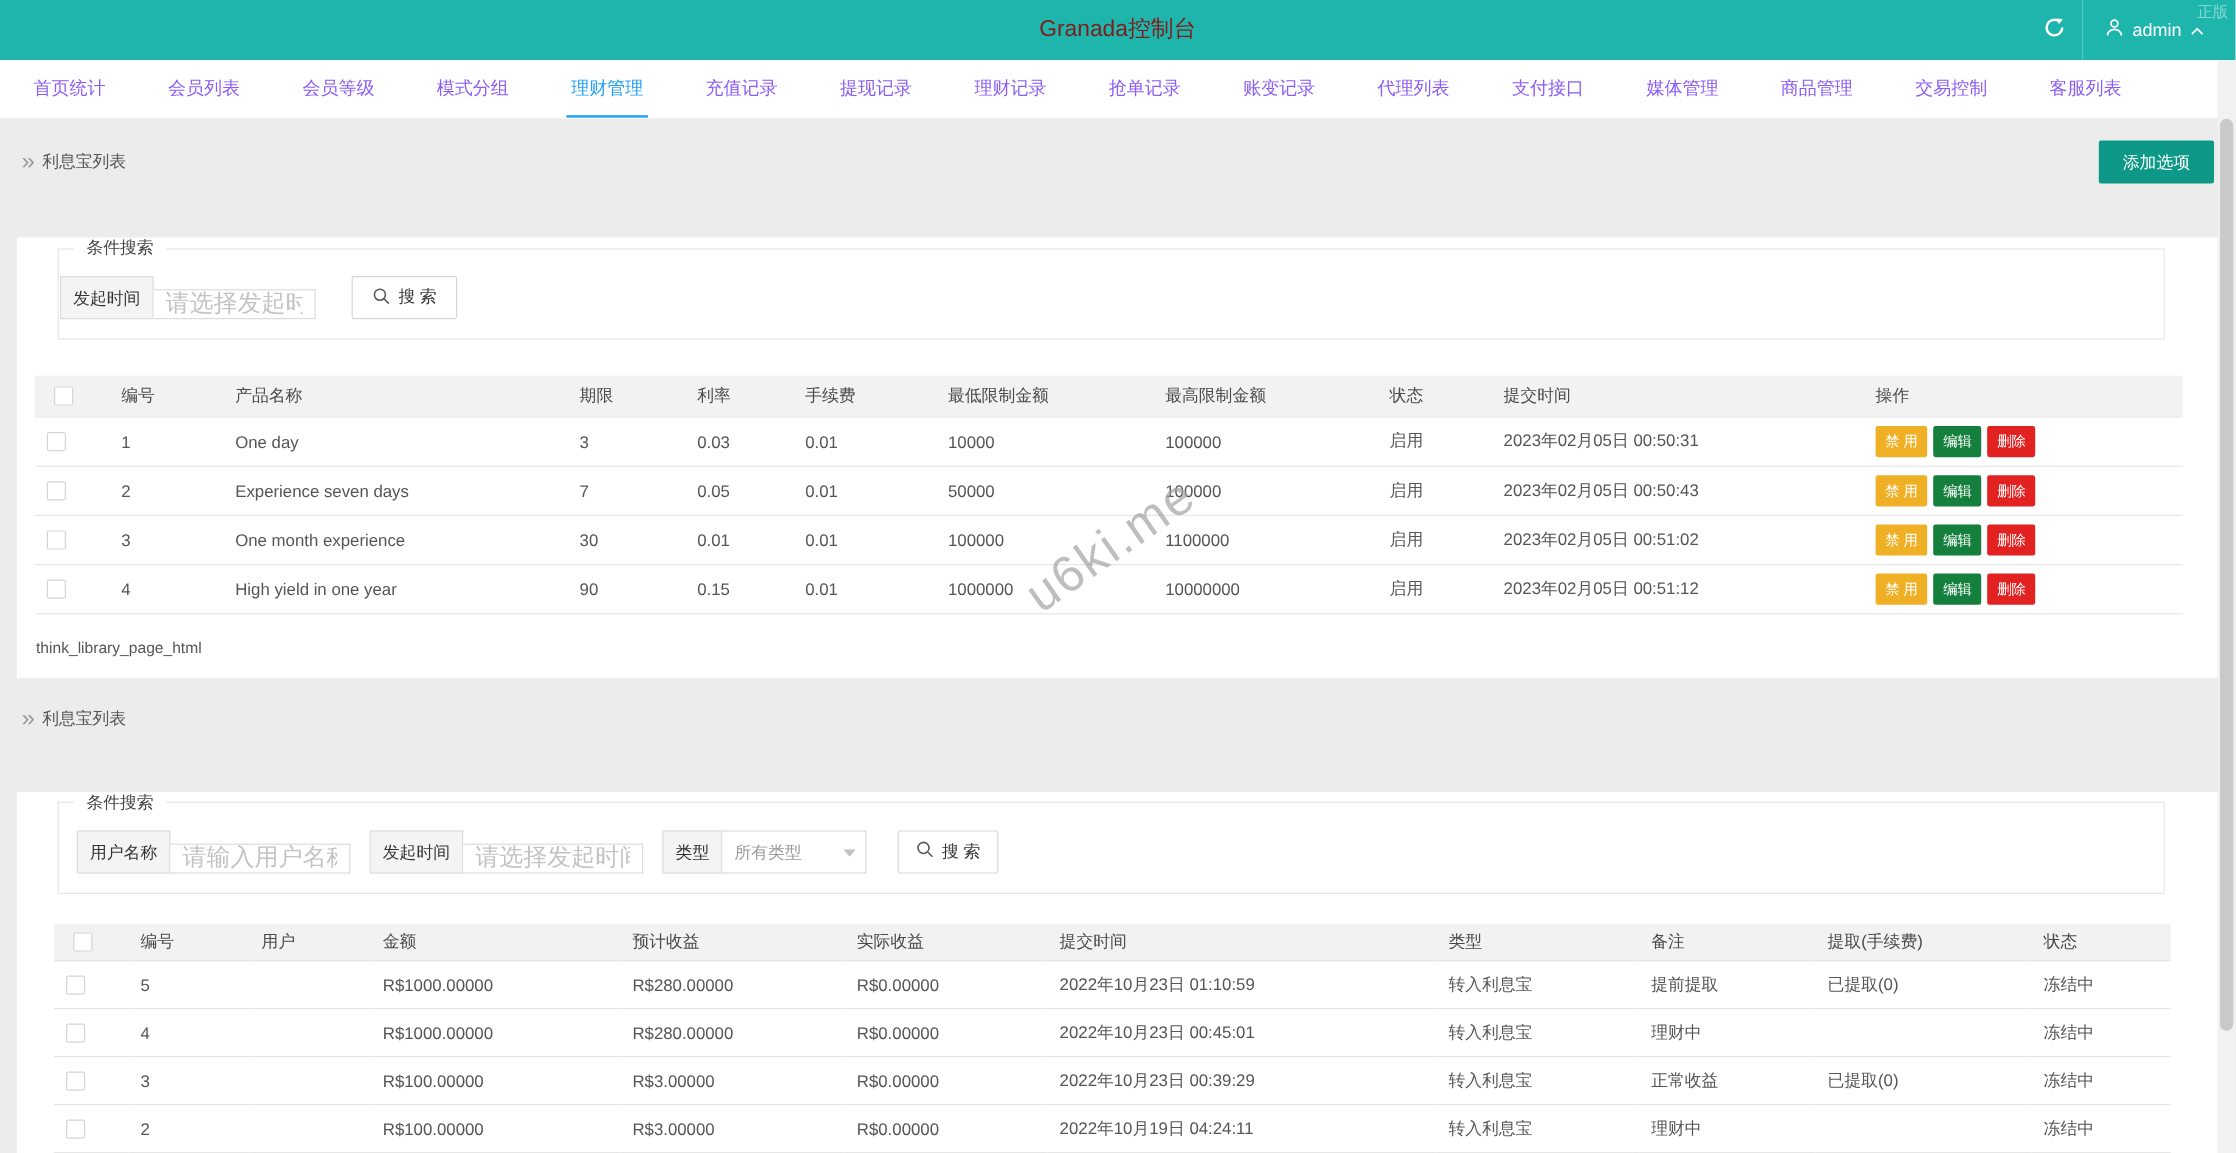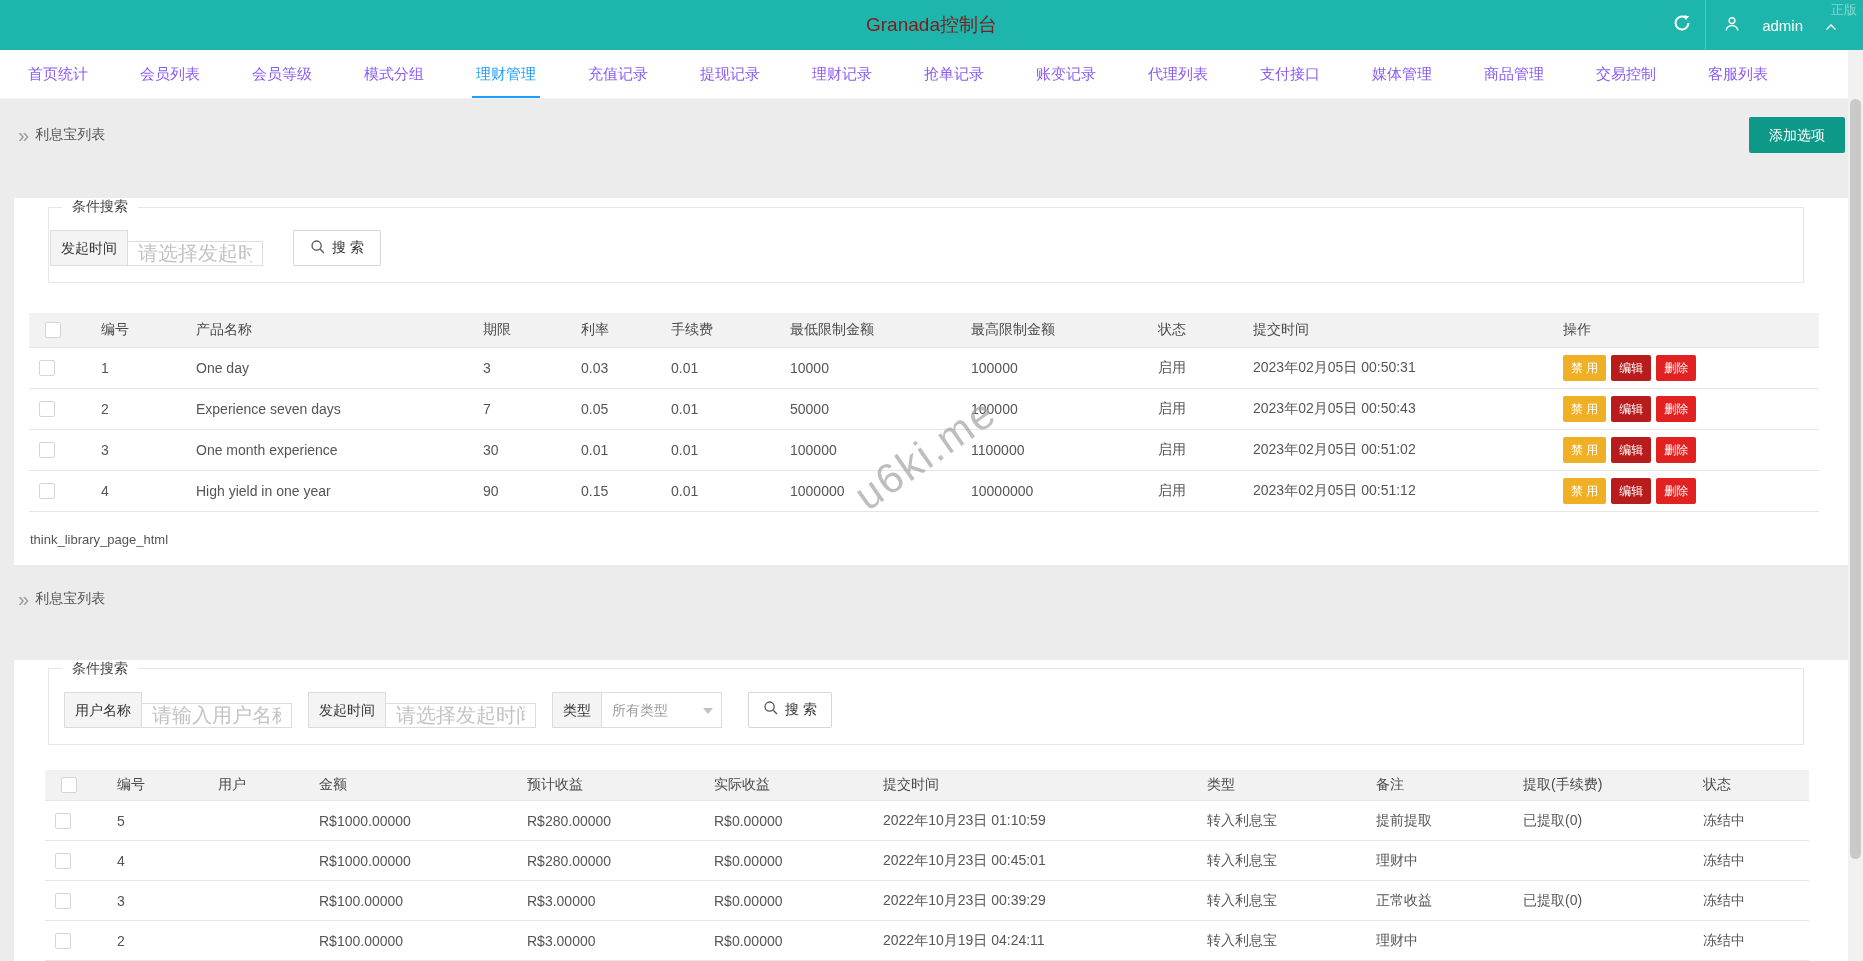--- a/index.html
+++ b/index.html
@@ -7,21 +7,21 @@
     font-family:"Liberation Sans","DejaVu Sans",sans-serif; background:#ececec; color:#555; }
   .page { position:relative; width:1863px; height:961px; }
 
   
   .topbar { position:relative; height:50px; background:#1DB5AC; }
   .topbar-title { position:absolute; left:0; right:0; top:0; line-height:50px;
     text-align:center; color:#7f1d1d; font-size:19px; }
   .topbar-right { position:absolute; right:8px; top:0; height:50px; display:flex; align-items:center; }
   .icon-btn { width:46px; height:50px; display:flex; align-items:center; justify-content:center; cursor:pointer; }
   .topbar-divider { width:1px; height:50px; background:rgba(255,255,255,0.25); }
-  .user-area { display:flex; align-items:center; gap:22px; padding:0 18px; height:40px; color:#fff; font-size:15px; cursor:pointer; }
+  .user-area { display:flex; align-items:center; gap:7px; padding:0 18px; height:40px; color:#fff; font-size:15px; cursor:pointer; }
   .license { position:absolute; right:6px; top:1px; font-size:13px; color:rgba(255,255,255,0.45); }
 
   
   .navbar { height:49px; background:#fff; display:flex; padding-left:2px;
     border-bottom:1px solid #f2f2f2; }
   .nav-tab { position:relative; padding:0 26px; line-height:48px; font-size:15px; color:#8b5cf6; cursor:pointer; white-space:nowrap; }
   .nav-tab.active { color:#1E9FFF; }
   .nav-tab.active::after { content:""; position:absolute; left:22px; right:22px; bottom:0;
     height:2px; background:#1E9FFF; }
 
@@ -63,21 +63,21 @@
   th { background:#f2f2f2; font-weight:normal; text-align:left; color:#4a4a4a;
     padding:0 10px; border-bottom:1px solid #e6e6e6; }
   .tbl1 th { height:34px; } .tbl2 th { height:31px; }
   td { padding:0 10px; color:#555; border-bottom:1px solid #e6e6e6; overflow:hidden; white-space:nowrap; }
   .tbl1 td { height:41px; } .tbl2 td { height:40px; }
   .cb { width:16px; height:16px; border:1px solid #d5d5d5; border-radius:2px; background:#fff; cursor:pointer; }
   .cb.hd { margin-left:6px; }
   .op-btn { display:inline-block; height:26px; line-height:26px; padding:0 8px; margin-right:5px;
     border-radius:2px; color:#fff; font-size:12px; cursor:pointer; white-space:nowrap; }
   .op-disable { background:#EFB025;text-align:right; }
-  .op-edit   { background:#b91c1c; }
+  .op-edit   { background:#15803d; }
   .op-del    { background:#E22121; }
 
   .foot-note { margin:20px 0 16px 16px; font-size:13px; color:#555; }
 
   
   .watermark { position:absolute; left:845px; top:430px; transform:rotate(-35deg);
     font-size:42px; color:#a3a3a3; opacity:.7; letter-spacing:2px; pointer-events:none; }
   .scrollbar { position:absolute; top:50px; right:0; width:15px; bottom:0; background:#f1f1f1; }
   .scroll-thumb { position:absolute; top:49px; left:2px; width:11px; height:760px;
     background:#c9c9c9; border-radius:6px; cursor:pointer; }

